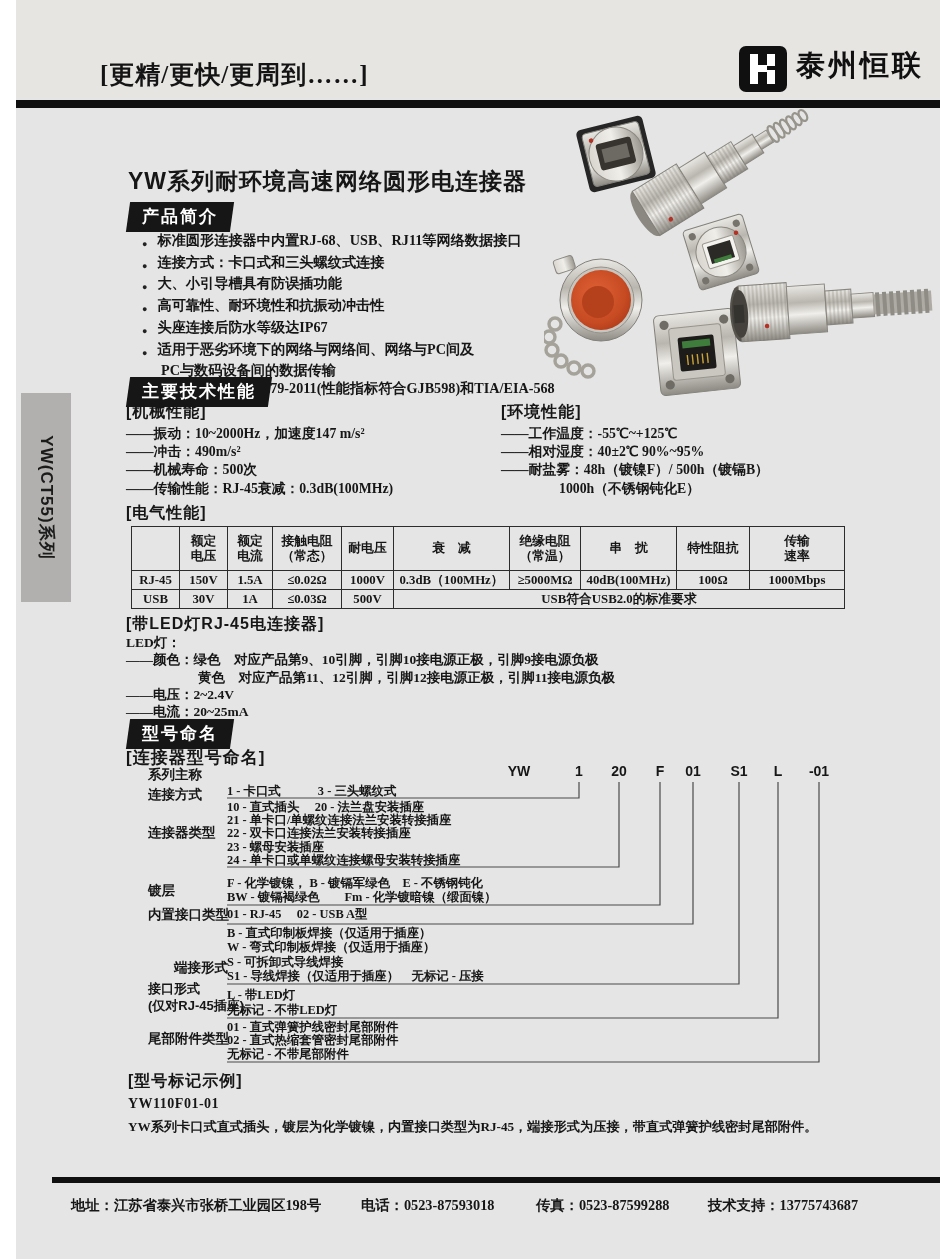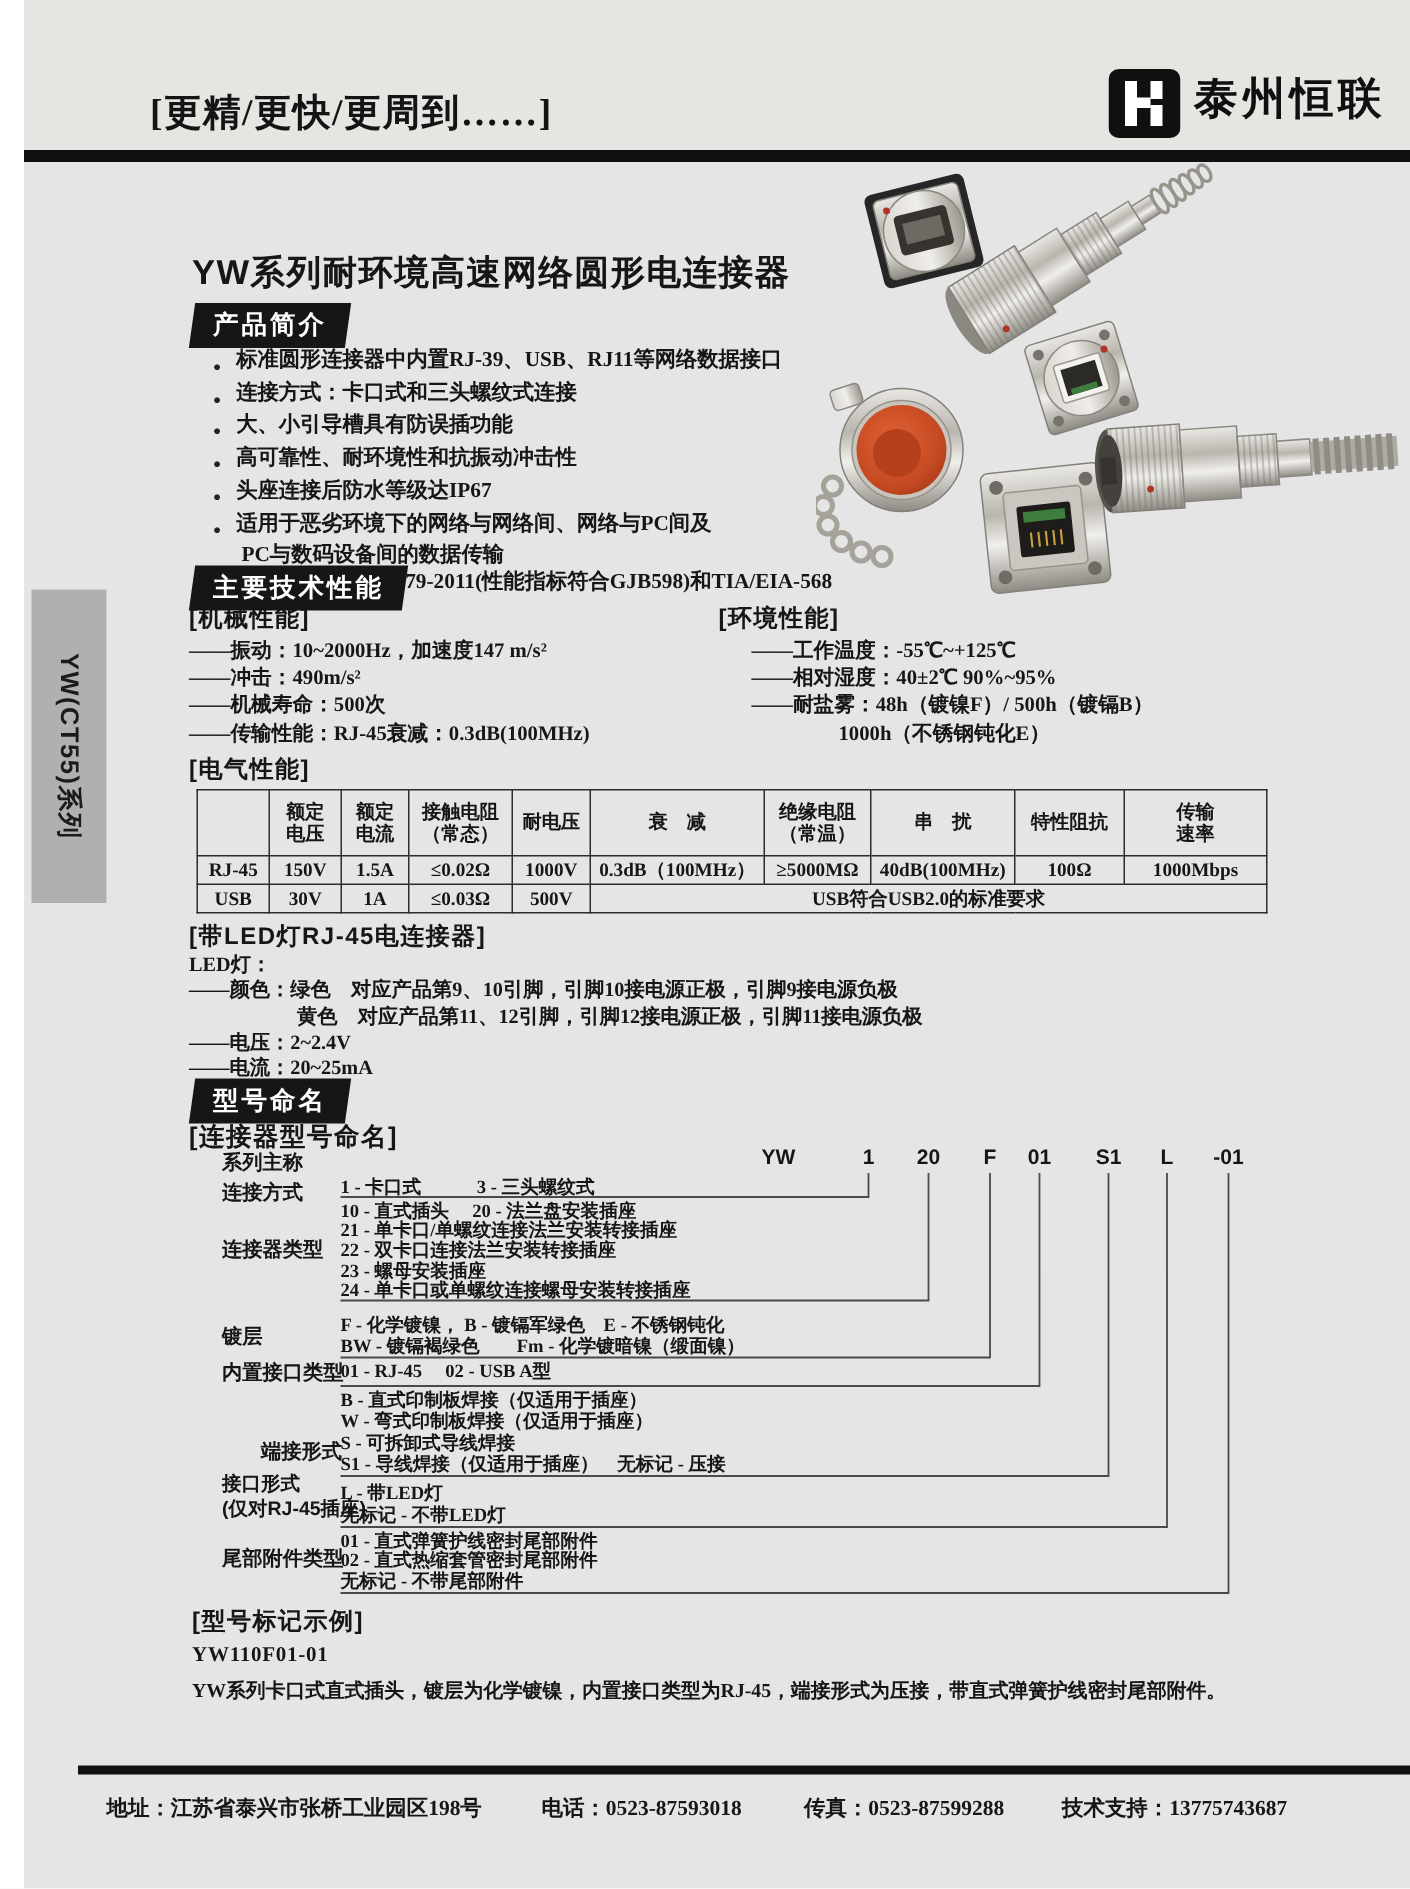--- a/index.html
+++ b/index.html
@@ -214,21 +214,21 @@
       <circle cx="-30" cy="14" r="2.3" fill="#b23325"></circle>
     </g>
   </svg>
 
   <div class="abs title">YW系列耐环境高速网络圆形电连接器</div>
   <div class="abs badge badge1"><span>产品简介</span></div>
 
   <div class="abs blist">
     <div class="brow">
         <span class="bdot">●</span>
-        <span>标准圆形连接器中内置RJ-39、USB、RJ11等网络数据接口</span>
+        <span>标准圆形连接器中内置RJ-68、USB、RJ11等网络数据接口</span>
       </div>
     <div class="brow">
         <span class="bdot">●</span>
         <span>连接方式：卡口式和三头螺纹式连接</span>
       </div>
     <div class="brow">
         <span class="bdot">●</span>
         <span>大、小引导槽具有防误插功能</span>
       </div>
     <div class="brow">
@@ -253,21 +253,21 @@
   <div class="abs badge badge2"><span>主要技术性能</span></div>
 
   <div class="abs subhead" style="left:110px;top:402px;">[机械性能]</div>
   <div class="abs specs" style="left:110px;top:425px;">
     <div>——振动：10~2000Hz，加速度147 m/s²</div>
     <div>——冲击：490m/s²</div>
     <div>——机械寿命：500次</div>
     <div>——传输性能：RJ-45衰减：0.3dB(100MHz)</div>
   </div>
 
-  <div class="abs subhead" style="left:463px;top:402px;">[环境性能]</div>
+  <div class="abs subhead" style="left:485px;top:402px;">[环境性能]</div>
   <div class="abs specs" style="left:485px;top:425px;">
     <div>——工作温度：-55℃~+125℃</div>
     <div>——相对湿度：40±2℃  90%~95%</div>
     <div>——耐盐雾：48h（镀镍F）/ 500h（镀镉B）</div>
     <div class="cont-ind">1000h（不锈钢钝化E）</div>
   </div>
 
   <div class="abs subhead" style="left:110px;top:503px;">[电气性能]</div>
   <table class="abs etab">
     <colgroup>

